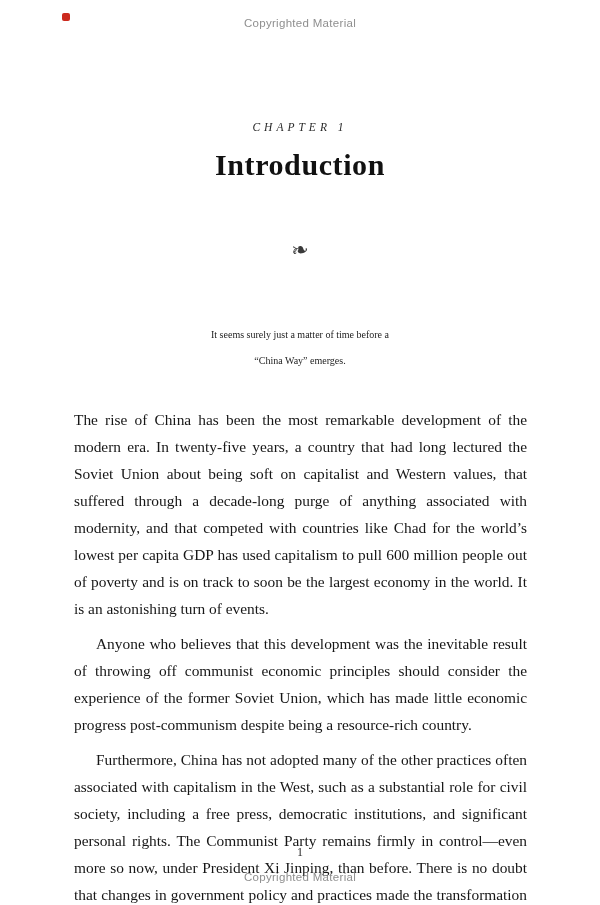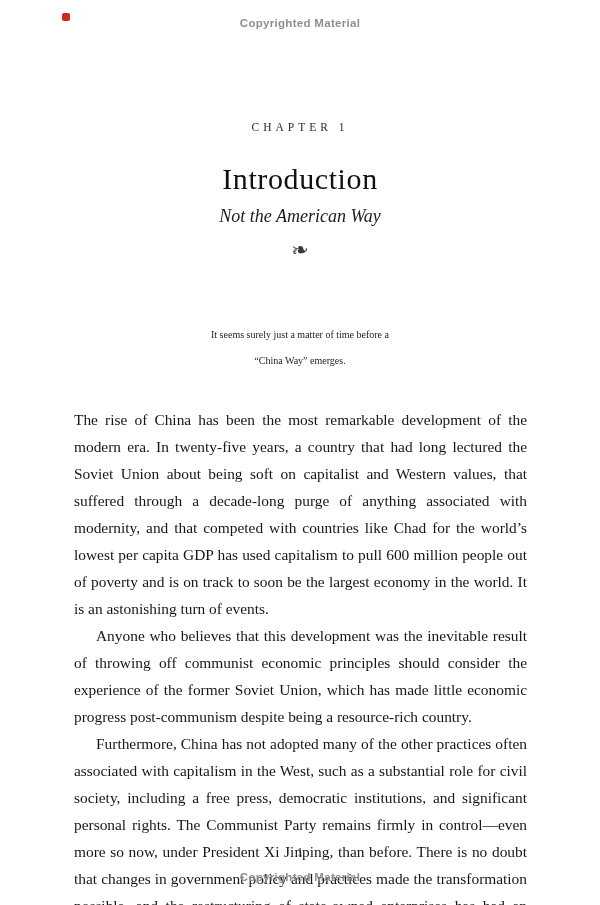--- a/index.html
+++ b/index.html
@@ -16,21 +16,21 @@
     color: #1c1c1c;
     overflow: hidden;
     margin: 0 auto;
   }
   .copyright {
     position: absolute;
     left: 0;
     width: 100%;
     text-align: center;
     font-family: "Liberation Sans", sans-serif;
-    font-weight: bold;
+    font-weight: normal;
     color: #8f8f8f;
     font-size: 11.5px;
     letter-spacing: 0.3px;
   }
   .copyright.top { top: 17px; }
   .copyright.bottom { top: 871px; }
   .red-dot {
     position: absolute;
     left: 62px;
     top: 13px;
@@ -41,30 +41,31 @@
   }
   .kicker {
     position: absolute;
     top: 121px;
     left: 0;
     width: 100%;
     text-align: center;
     font-size: 11.5px;
     letter-spacing: 4px;
     color: #2a2a2a;
+    font-style: italic;
   }
   .title {
     position: absolute;
-    top: 162px;
+    top: 148px;
     left: 0;
     width: 100%;
     margin: 0;
     text-align: center;
     font-size: 30px;
-    font-weight: normal;
+    font-weight: bold;
     letter-spacing: 0.6px;
     color: #111111;
   }
   .subtitle {
     position: absolute;
     top: 206px;
     left: 0;
     width: 100%;
     text-align: center;
     font-style: italic;
@@ -97,21 +98,21 @@
     position: absolute;
     top: 406px;
     left: 74px;
     width: 453px;
     font-size: 15.4px;
     line-height: 27px;
     text-align: justify;
     color: #161616;
   }
   .body-text p { margin: 0; }
-  .body-text p.indent { text-indent: 22px; }
+  .body-text p.indent { text-indent: 22px; margin-top: 8px; }
   .page-number {
     position: absolute;
     top: 845px;
     left: 0;
     width: 100%;
     text-align: center;
     font-size: 12px;
     color: #2a2a2a;
   }
 </style>
@@ -121,21 +122,20 @@
 <div class="page">
 
   <span class="red-dot"></span>
 
   <div class="copyright top">Copyrighted Material</div>
 
   <div class="kicker">CHAPTER 1</div>
 
   <h1 class="title">Introduction</h1>
 
-  <div class="subtitle">Not the American Way</div>
 
   <div class="ornament">❧</div>
 
   <div class="epigraph">It seems surely just a matter of time before a
 “China Way” emerges.</div>
 
   <div class="body-text">
     <p>The rise of China has been the most remarkable development of the modern era. In twenty-five years, a country that had long lectured the Soviet Union about being soft on capitalist and Western values, that suffered through a decade-long purge of anything associated with modernity, and that competed with countries like Chad for the world’s lowest per capita GDP has used capitalism to pull 600 million people out of poverty and is on track to soon be the largest economy in the world. It is an astonishing turn of events.</p>
     <p class="indent">Anyone who believes that this development was the inevitable result of throwing off communist economic principles should consider the experience of the former Soviet Union, which has made little economic progress post-communism despite being a resource-rich country.</p>
     <p class="indent">Furthermore, China has not adopted many of the other practices often associated with capitalism in the West, such as a substantial role for civil society, including a free press, democratic institutions, and significant personal rights. The Communist Party remains firmly in control—even more so now, under President Xi Jinping, than before. There is no doubt that changes in government policy and practices made the transformation possible, and the restructuring of state-owned enterprises has had an enormous effect. But the economic growth of China has been and is being</p>

